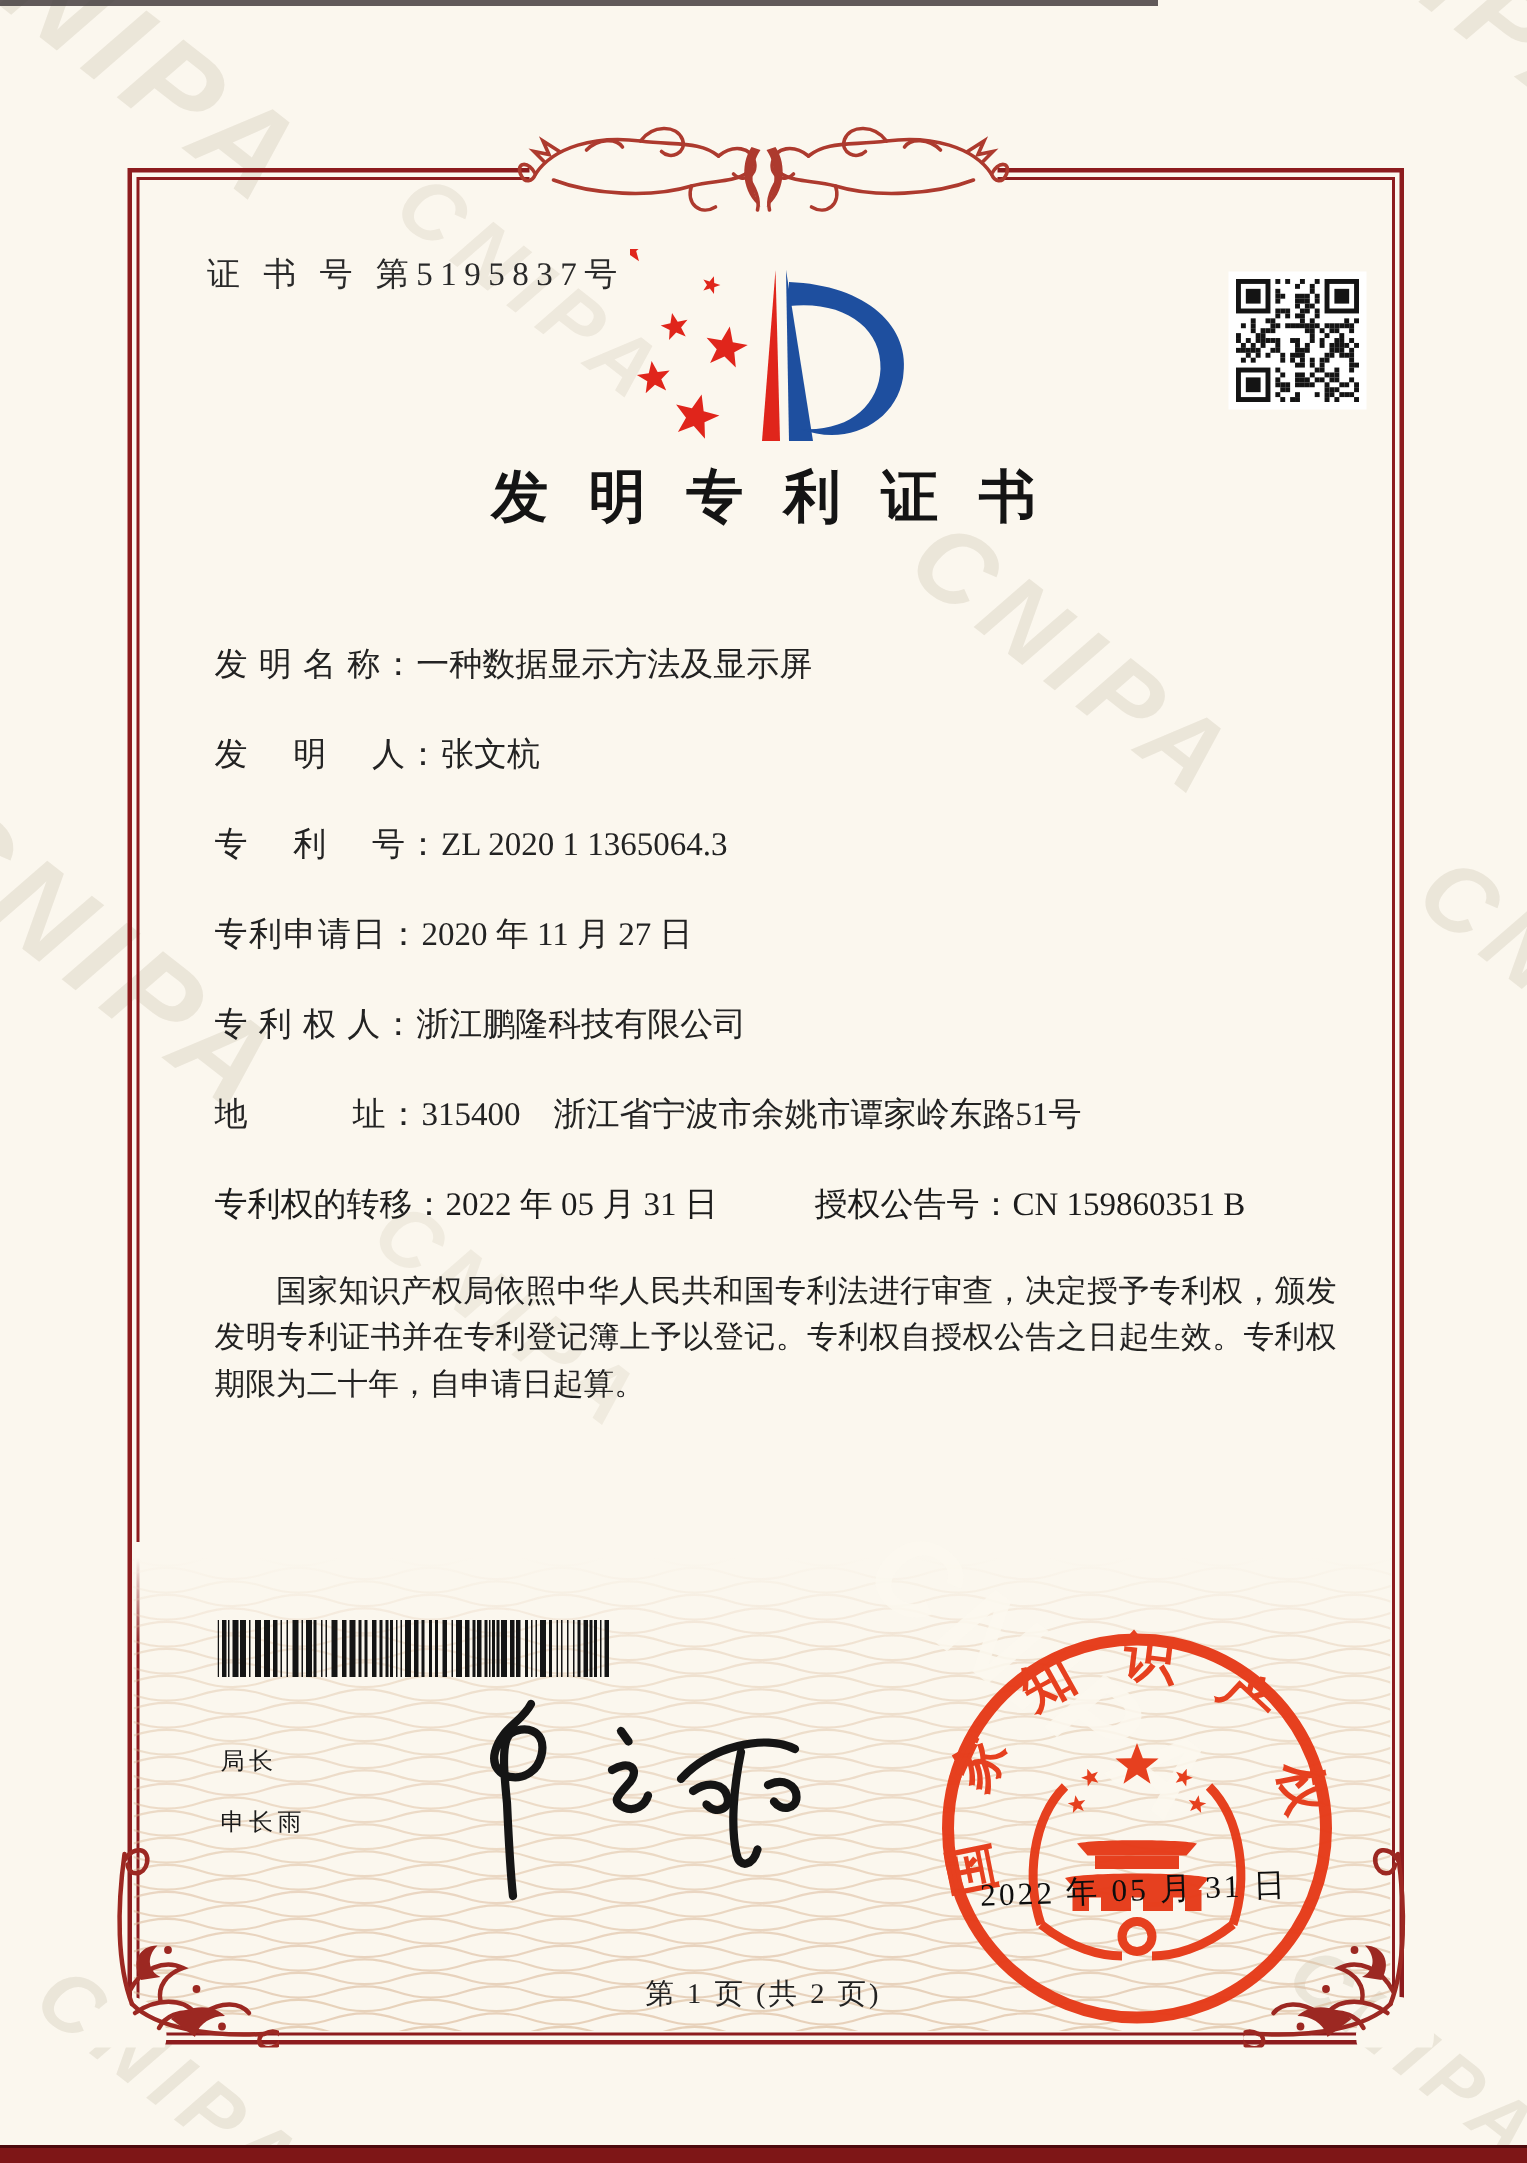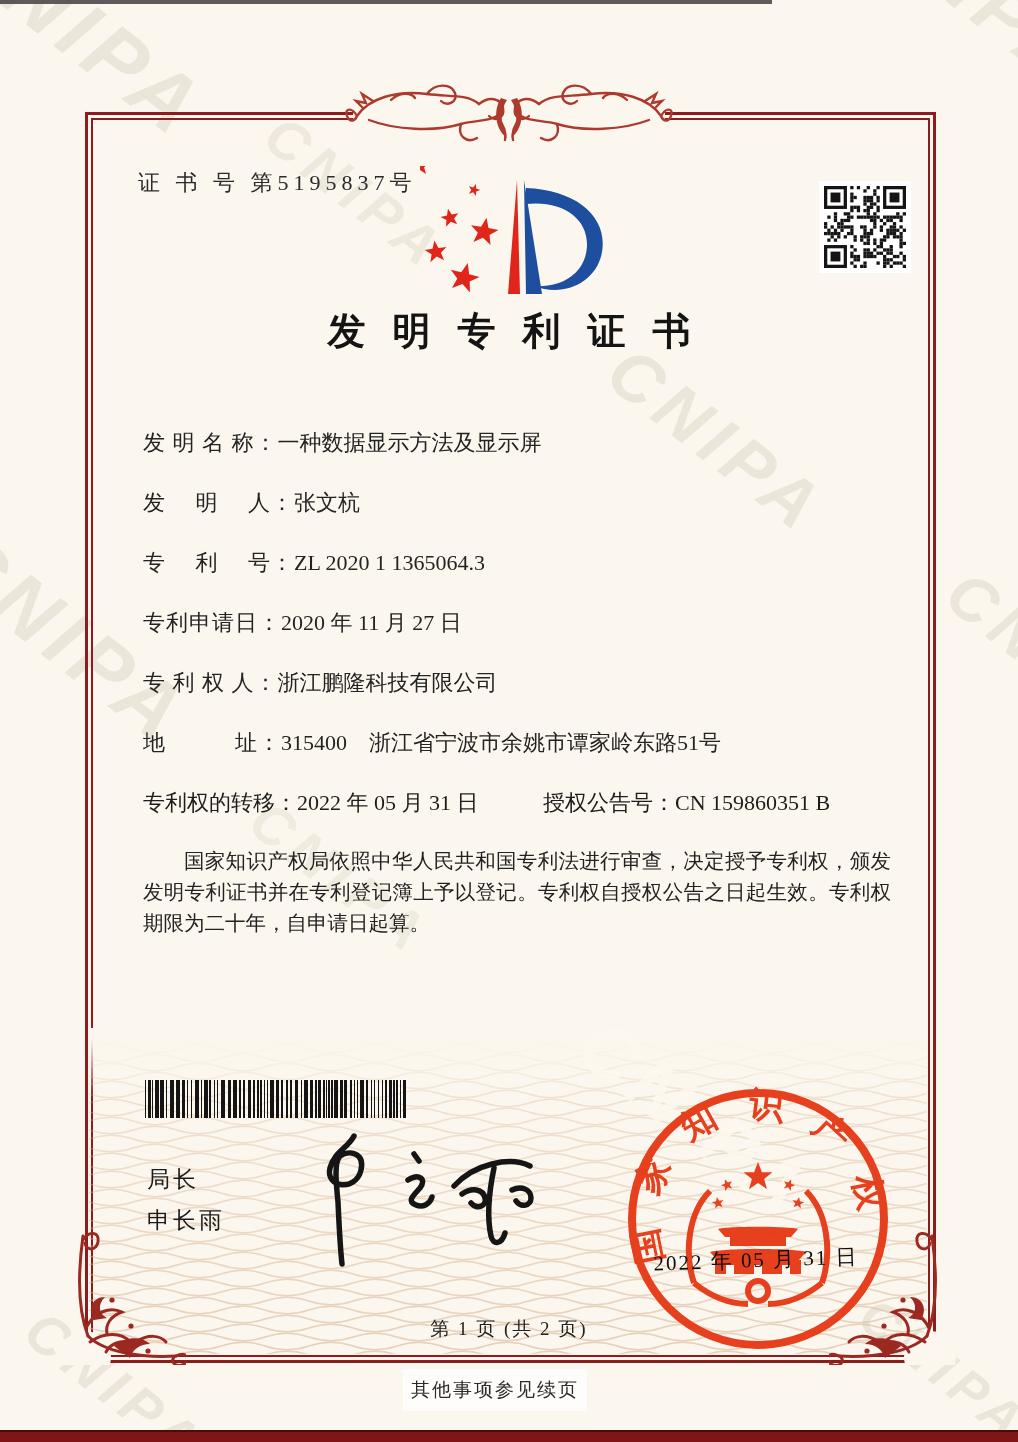--- a/index.html
+++ b/index.html
@@ -43,21 +43,21 @@
   .grant .gno{position:absolute;left:400px;top:0;}
   
   .body-text{position:absolute;left:143px;top:846px;width:748px;font-size:20.5px;line-height:31px;
              text-align:justify;color:#222;z-index:2;}
   .body-text p{margin:0;text-indent:2em;}
   
   .waveband{position:absolute;left:89px;top:1028px;width:838px;height:326px;z-index:1;overflow:hidden;}
   .wavefade{position:absolute;left:0;top:0;width:100%;height:70px;
             background:linear-gradient(to bottom,#fbf7ee 15%,rgba(251,247,238,0));}
   .barcode{position:absolute;left:145px;top:1080px;z-index:2;}
-  .sig-label{position:absolute;left:147px;font-size:23px;font-family:"Liberation Sans","DejaVu Sans",sans-serif;
+  .sig-label{position:absolute;left:147px;font-size:16px;font-family:"Liberation Sans","DejaVu Sans",sans-serif;
              color:#1b1b1b;z-index:2;letter-spacing:3px;}
   .sig-t{top:1164px;} .sig-n{top:1205px;}
   .sig-script{position:absolute;left:290px;top:1124px;width:260px;height:150px;z-index:2;}
   
   .seal{position:absolute;left:622px;top:1083px;width:272px;height:272px;z-index:3;opacity:.96;}
   .seal-date{position:absolute;left:630px;top:1246px;width:252px;text-align:center;font-size:21px;
              letter-spacing:2px;color:#0d0d0d;transform:rotate(-2deg);z-index:4;white-space:nowrap;}
   
   .page-info{position:absolute;left:0;top:1316px;width:1018px;text-align:center;font-size:19px;
              letter-spacing:2px;color:#222;z-index:2;}
@@ -542,15 +542,14 @@
         <path d="M200,200 C210,170 206,130 184,108"></path>
         <circle cx="136" cy="208" r="10"></circle>
         <path d="M72,200 C92,216 112,221 126,221"></path>
         <path d="M200,200 C180,216 160,221 146,221"></path>
       </g>
     </g>
   </svg>
   <div class="seal-date">2022 年 05 月 31 日</div>
 
   <div class="page-info">第 1 页 (共 2 页)</div>
-  <div class="note-box">其他事项参见续页</div>
 
 </div>
 
 </body></html>

